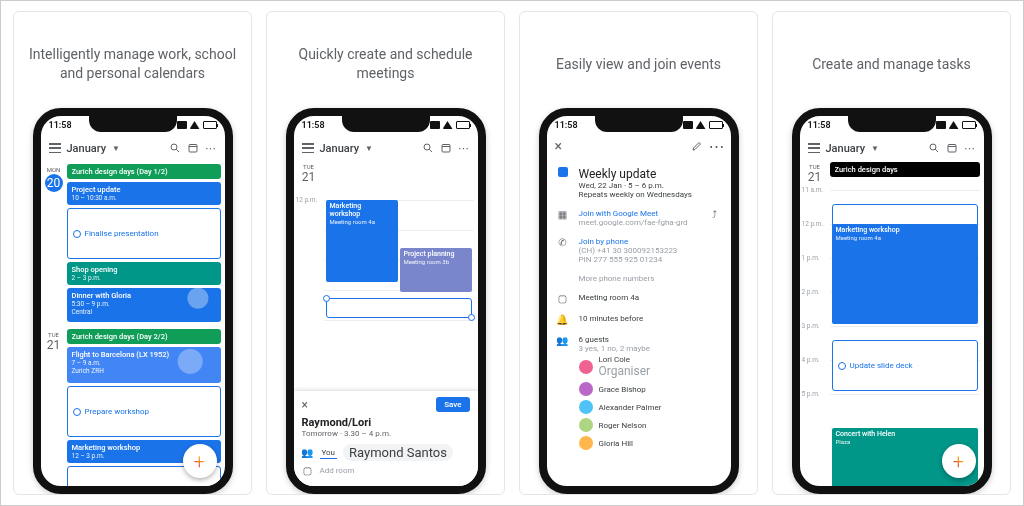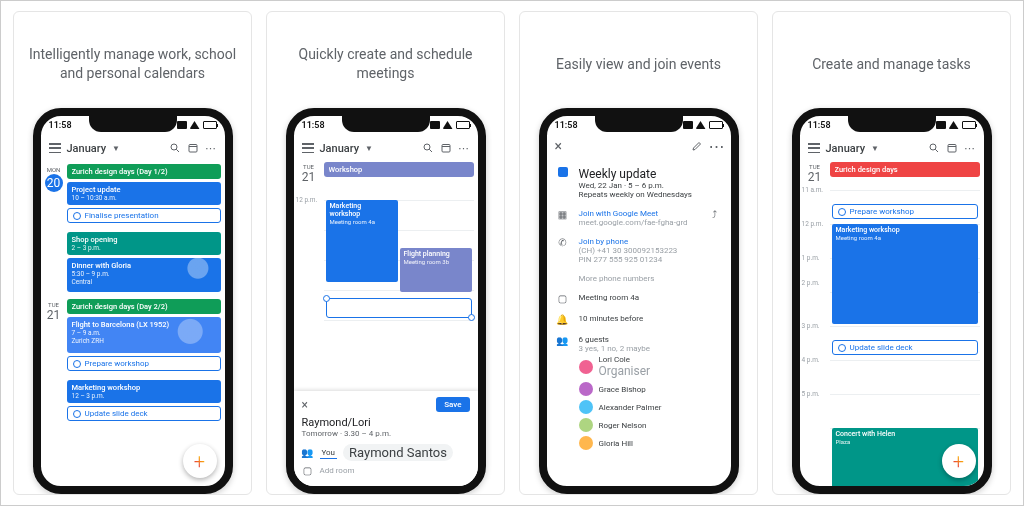--- a/index.html
+++ b/index.html
@@ -96,35 +96,35 @@
   
   .daycol { display:flex; }
   .daylabel { width:26px; text-align:center; padding-top:4px; font-size:7px; color:#5f6368; }
   .daylabel .dow { font-size:6px; }
   .daylabel .num { font-size:12px; font-weight:400; }
   .daylabel.today .num { background:#1a73e8;color:#fff;border-radius:50%;width:18px;height:18px;line-height:18px;margin:1px auto; }
   .events { flex:1; padding:2px 4px 2px 0; }
   .ev { border-radius:3px; padding:3px 5px; margin-bottom:3px; color:#fff; position:relative; overflow:hidden; }
   .ev .t { font-size:7.5px; font-weight:500; white-space:nowrap; overflow:hidden; }
   .ev .s { font-size:6.5px; opacity:.9; }
-  .task { border:1px solid #1a73e8; background:#fff; color:#1a73e8; border-radius:3px; padding:2px 5px; margin-bottom:9px; display:flex; gap:4px; align-items:flex-end; }
+  .task { border:1px solid #1a73e8; background:#fff; color:#1a73e8; border-radius:3px; padding:20px 5px; margin-bottom:3px; display:flex; gap:4px; align-items:flex-end; }
   .task .ring { width:8px;height:8px;border:1.2px solid #1a73e8;border-radius:50%; }
   
   .grid { position:relative; height:100%; }
   .gridday { display:flex; height:18px; align-items:center; }
   .gridday .daylabel { width:30px; }
   .hourline { position:absolute; left:30px; right:4px; border-top:1px solid #eceff1; height:0; }
   .block { position:absolute; border-radius:2px; color:#fff; padding:2px 4px; }
   .block .t { font-size:7px; font-weight:500; }
   .block .s { font-size:6px; opacity:.9; }
   .newev { position:absolute; left:32px; right:6px; border:1.5px solid #1a73e8; border-radius:3px; }
   .newev .handle { position:absolute;width:7px;height:7px;background:#fff;border:1.5px solid #1a73e8;border-radius:50%; }
   .sheet { position:absolute; bottom:0; left:0; right:0; background:#fff; box-shadow:0 -1px 4px rgba(0,0,0,.15); padding:6px 8px; }
   .sheet-row { display:flex; align-items:center; gap:6px; margin-bottom:4px; }
-  .sheet-title { font-size:11px; color:#202124; }
+  .sheet-title { font-size:11px; color:#202124;font-weight:bold; }
   .sheet-sub { font-size:8px; color:#5f6368; }
   .savebtn { background:#1a73e8;color:#fff;border-radius:3px;padding:3px 8px;font-size:8px;font-weight:500;margin-left:auto;text-align:center; }
   .chip { border-bottom:1.5px solid #1a73e8; padding:1px 2px; font-size:8px; }
   .chiplight { background:#f1f3f4;border-radius:10px;padding:1px 6px;font-size:13px; }
   
   .detail { padding:4px 10px; }
   .detailbar { display:flex; align-items:center; height:24px; gap:8px; }
   .drow { display:flex; gap:10px; align-items:flex-start; padding:5px 0; font-size:8px; color:#3c4043; }
   .dicon { width:12px; flex:0 0 12px; color:#5f6368; display:flex; align-items:center; justify-content:center; font-size:10px; }
   .dcontent { flex:1; }
@@ -272,37 +272,34 @@
             </svg>
           </span>
         <span class="abicon">⋯</span>
       </div>
       <div class="screen">
         <div class="gridday">
           <div class="daylabel" style="width:30px">
             <div class="dow">TUE</div>
             <div class="num">21</div>
           </div>
-          <div class="ev" style="background:#7986cb;flex:1;margin-right:4px">
-              <div class="t">Workshop</div>
-            </div>
         </div>
         <div class="grid" style="height:170px">
           <div class="hourlbl" style="top:20px">12 p.m.</div>
           <div class="hourline" style="top:20px"></div>
           <div class="hourline" style="top:50px"></div>
           <div class="hourline" style="top:80px"></div>
           <div class="hourline" style="top:110px"></div>
           <div class="hourline" style="top:140px"></div>
           <div class="block" style="background:#1a73e8;left:32px;width:72px;top:20px;height:82px">
             <div class="t">Marketing workshop</div>
               <div class="s">Meeting room 4a</div>
           </div>
           <div class="block" style="background:#7986cb;left:106px;right:6px;top:68px;height:44px">
-            <div class="t">Flight planning</div>
+            <div class="t">Project planning</div>
               <div class="s">Meeting room 3b</div>
           </div>
           <div class="newev" style="top:118px;height:20px">
             <div class="handle" style="left:-4px;top:-4px"></div>
             <div class="handle" style="right:-4px;bottom:-4px"></div>
           </div>
         </div>
         <div class="sheet">
           <div class="sheet-row">
             <span style="font-size:12px;color:#5f6368">×</span>
@@ -454,29 +451,29 @@
             </svg>
           </span>
         <span class="abicon">⋯</span>
       </div>
       <div class="screen">
         <div class="gridday">
           <div class="daylabel" style="width:30px">
             <div class="dow">TUE</div>
             <div class="num">21</div>
           </div>
-          <div class="ev" style="background:#ef4444;flex:1;margin-right:4px">
+          <div class="ev" style="background:#000000;flex:1;margin-right:4px">
               <div class="t">Zurich design days</div>
             </div>
         </div>
         <div class="grid" style="height:290px">
           <div class="hourlbl" style="top:10px">11 a.m.</div>
           <div class="hourlbl" style="top:44px">12 p.m.</div>
           <div class="hourlbl" style="top:78px">1 p.m.</div>
-          <div class="hourlbl" style="top:103px">2 p.m.</div>
+          <div class="hourlbl" style="top:112px">2 p.m.</div>
           <div class="hourlbl" style="top:146px">3 p.m.</div>
           <div class="hourlbl" style="top:180px">4 p.m.</div>
           <div class="hourlbl" style="top:214px">5 p.m.</div>
           <div class="hourline" style="top:10px"></div>
             <div class="hourline" style="top:44px"></div>
             <div class="hourline" style="top:78px"></div>
             <div class="hourline" style="top:112px"></div>
             <div class="hourline" style="top:146px"></div>
             <div class="hourline" style="top:180px"></div>
             <div class="hourline" style="top:214px"></div>

